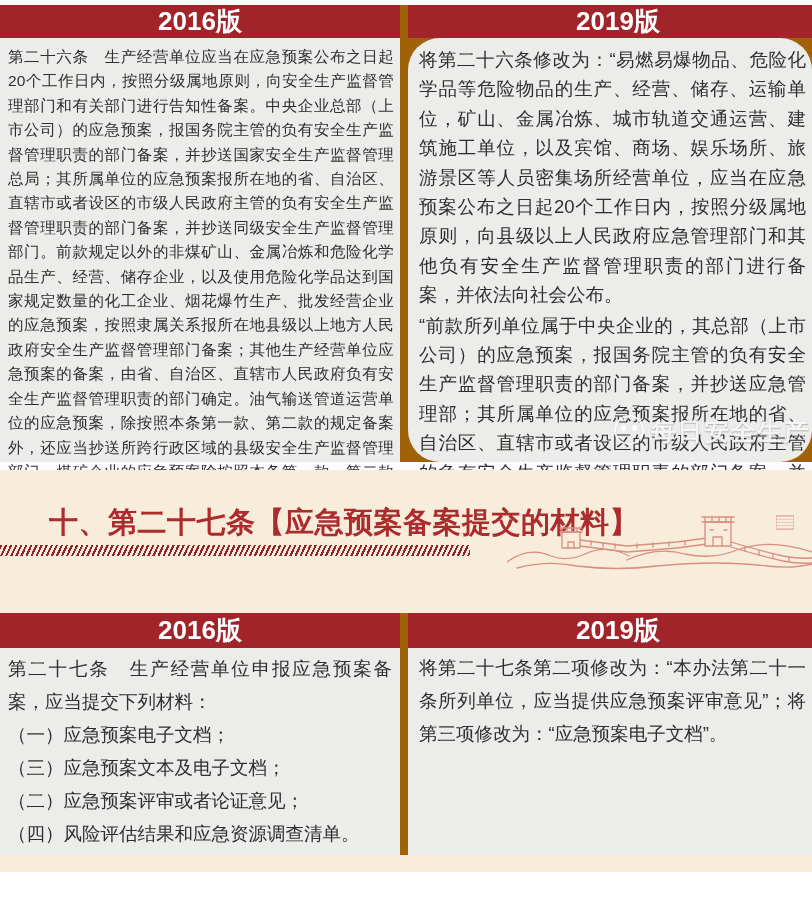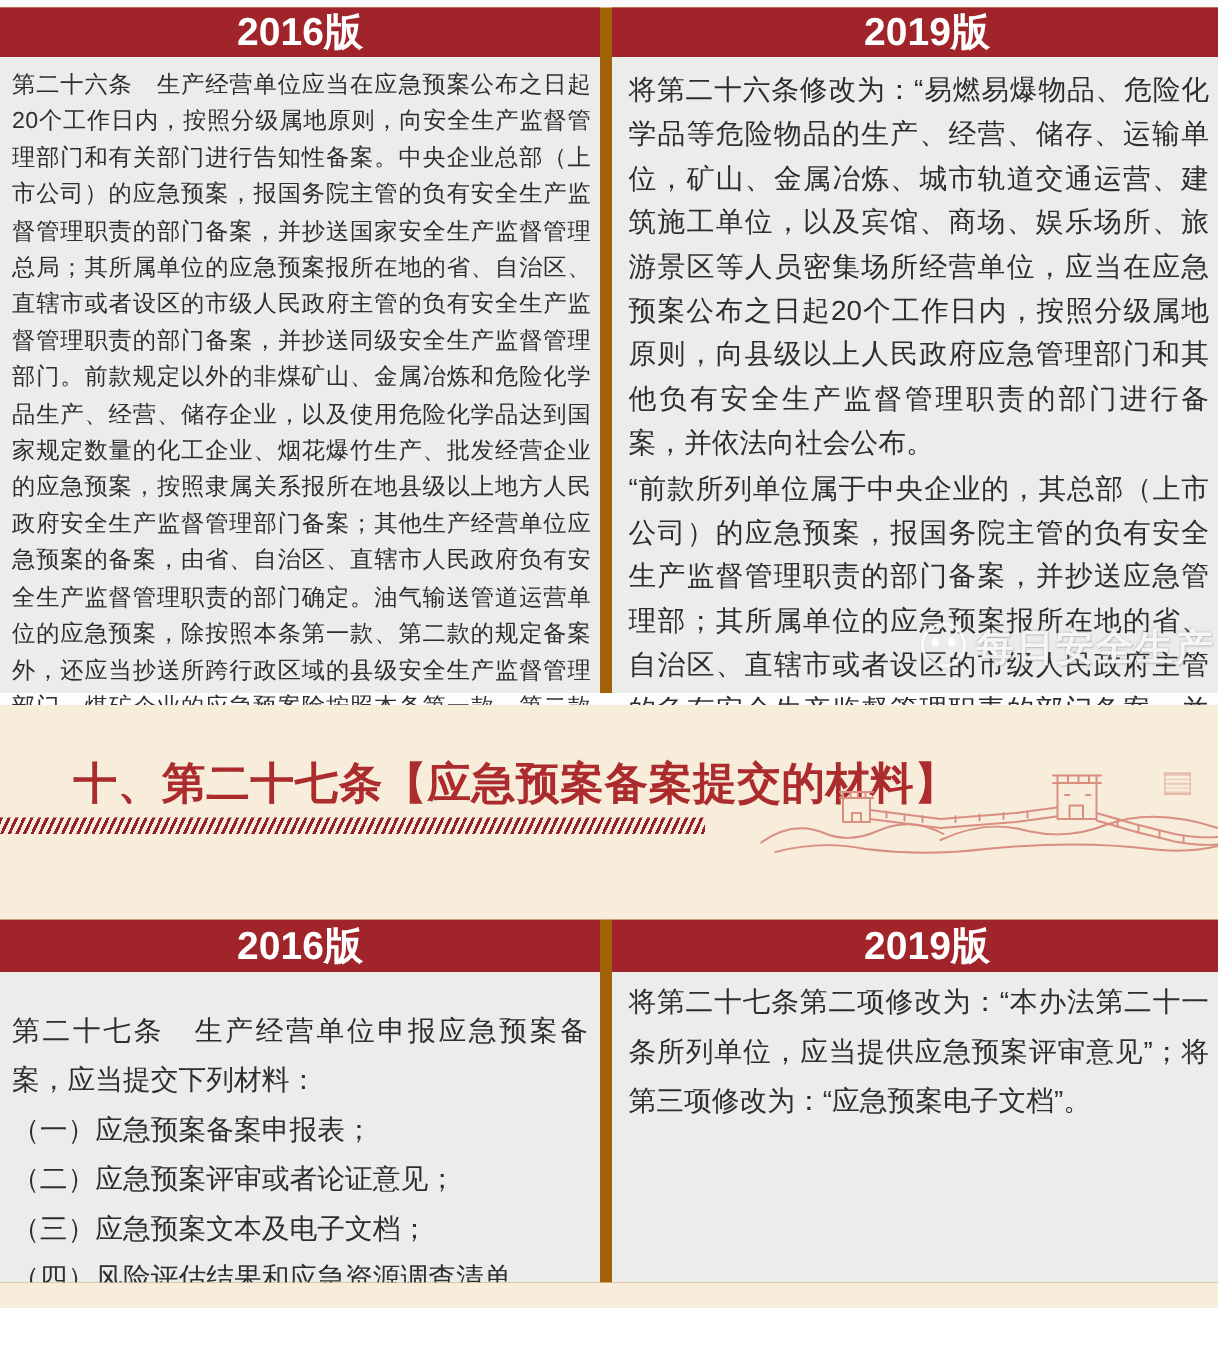--- a/index.html
+++ b/index.html
@@ -16,22 +16,22 @@
   .s2 .hdr { height:35px; line-height:35px; font-size:26px; }
   .col-left  { width:400px; flex:0 0 400px; box-sizing:border-box; }
   .col-right { flex:1; box-sizing:border-box;padding-left:16px; }
 
   .body-row { display:flex; gap:8px; }
   .panel { background:#ECECEB; }
   .s1 .body-row { height:424px; }
   .s2 .body-row { height:207px; }
 
   .s1 .col-left.panel  { padding:7px 6px 0 8px; }
-  .s1 .col-right.panel { padding:7px 6px 0 11px; position:relative; }
-  .s2 .col-left.panel  { padding:22px 8px 0 8px; }
+  .s1 .col-right.panel { padding:7px 6px 0 11px; position:relative;border-radius:32px; }
+  .s2 .col-left.panel  { padding:4px 8px 0 8px; }
   .s2 .col-right.panel { padding:3px 6px 0 11px; }
 
   .txt { margin:0; color:#2e2e2e; text-align:justify; }
   .s1 .col-left .txt  { font-size:15.5px; line-height:24.4px; letter-spacing:0.2px; }
   .s1 .col-right .txt { font-size:18.5px; line-height:29.4px; }
   .s1 .col-right .txt + .txt { margin-top:1px; }
   .s2 .txt { font-size:18.5px; line-height:33px; }
   .s2 .item { margin:0; }
 
   .white-gap { height:8px; background:#fdfdfd; }
@@ -128,23 +128,23 @@
   </div>
 
   <section class="s2">
     <div class="hdr-row">
       <div class="hdr col-left">2016版</div>
       <div class="hdr col-right">2019版</div>
     </div>
     <div class="body-row">
       <div class="col-left panel">
         <p class="txt">第二十七条　生产经营单位申报应急预案备案，应当提交下列材料：</p>
-        <p class="txt item">（一）应急预案备案申报表；</p>
+        <p class="txt item">（一）应急预案电子文档；</p>
+        <p class="txt item">（三）应急预案文本及电子文档；</p>
         <p class="txt item">（二）应急预案评审或者论证意见；</p>
-        <p class="txt item">（三）应急预案文本及电子文档；</p>
         <p class="txt item">（四）风险评估结果和应急资源调查清单。</p>
       </div>
       <div class="col-right panel">
         <p class="txt">将第二十七条第二项修改为：“本办法第二十一条所列单位，应当提供应急预案评审意见”；将第三项修改为：“应急预案电子文档”。</p>
       </div>
     </div>
   </section>
 
   <div class="bottom-band">
     <div class="watermark wm-2">

